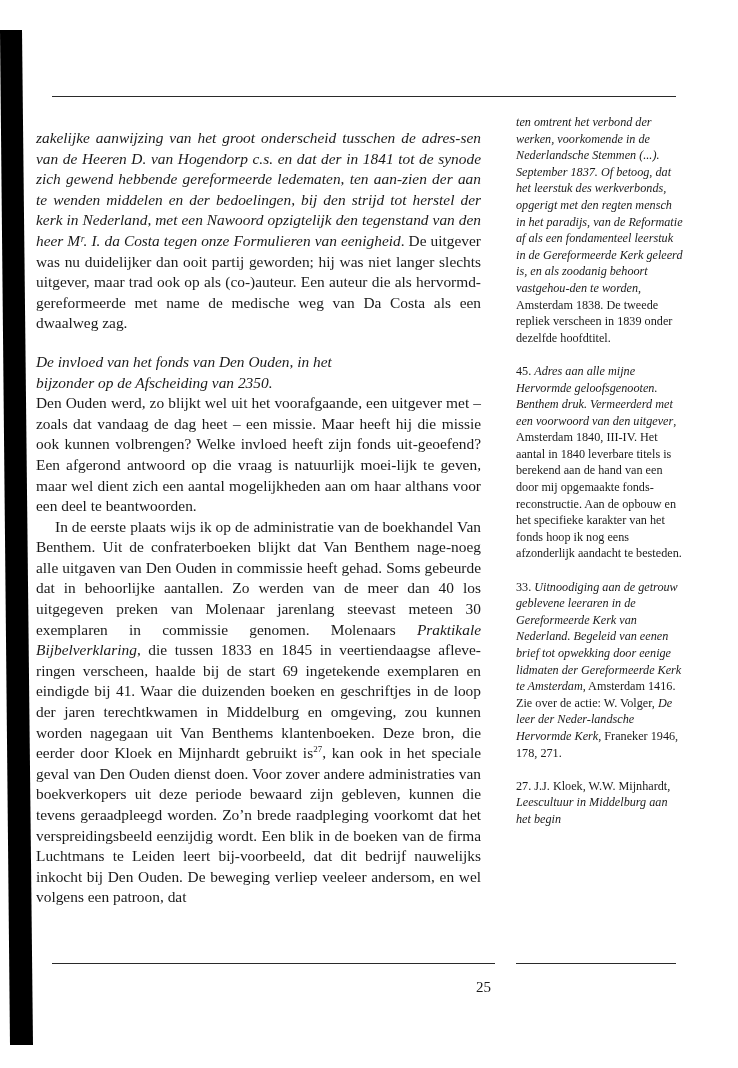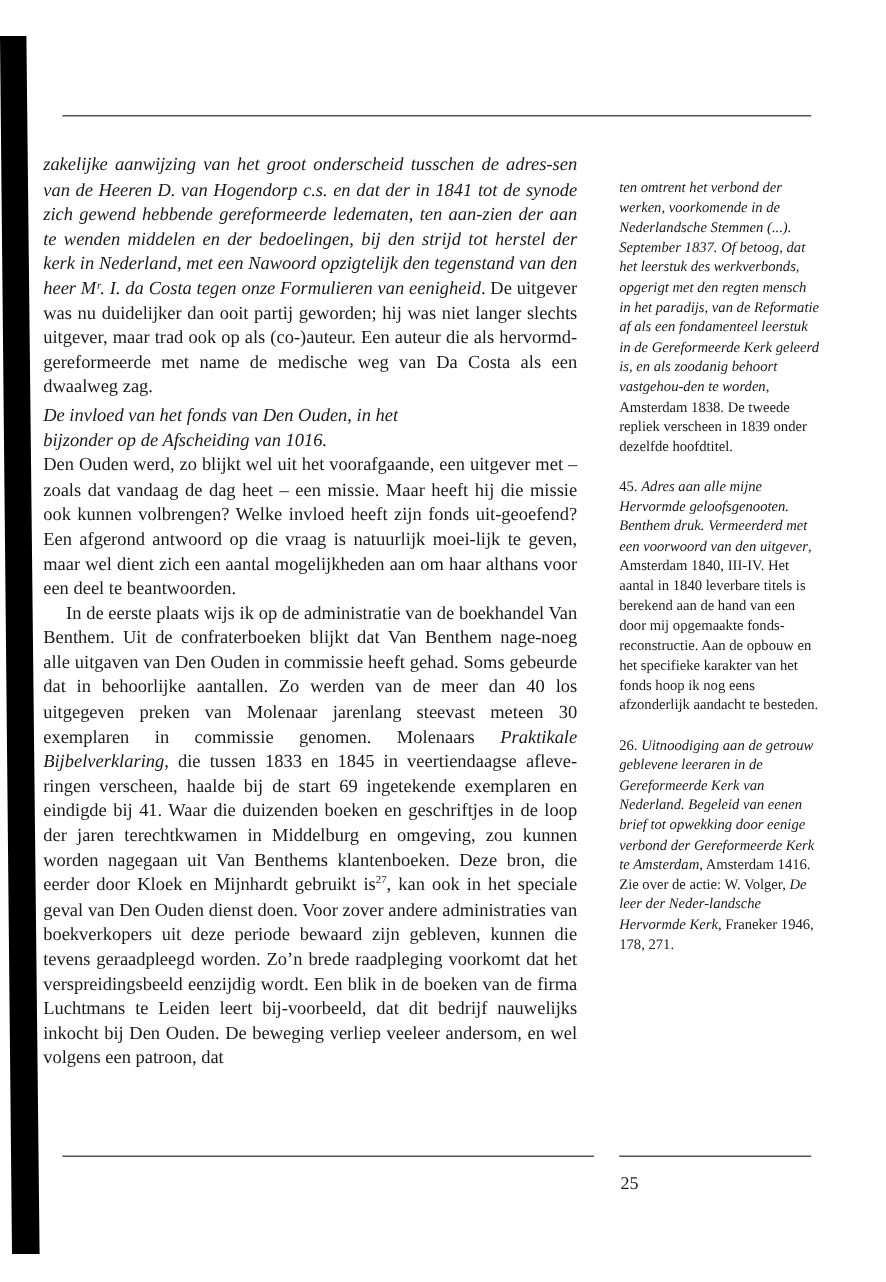--- a/index.html
+++ b/index.html
@@ -10,56 +10,57 @@
   .rule { position:absolute; height:1px; background:#2a2a2a; }
   #rule-top { left:52px; top:96px; width:624px; }
   #rule-bottom-main { left:52px; top:963px; width:443px; }
   #rule-bottom-side { left:516px; top:963px; width:160px; }
 
   .main { position:absolute; left:36px; top:128px; width:445px;
           font-size:15.4px; line-height:20.6px; text-align:justify; }
   .main p { margin:0; }
   .main .ital { font-style:italic; }
   .main .indent { text-indent:19px; }
-  .main .heading { font-style:italic; margin-top:3px; text-align:left; }
+  .main .heading { font-style:italic; margin-top:18px; text-align:left; }
   .main sup { font-size:9px; line-height:0; vertical-align:super; }
 
-  .side { position:absolute; left:516px; top:148px; width:168px;
+  .side { position:absolute; left:516px; top:114px; width:168px;
           font-size:12.2px; line-height:16.6px; text-align:left; }
   .side p { margin:0 0 16.6px 0; }
   .side i { font-style:italic; }
 
-  .page-number { position:absolute; left:476px; top:979px; font-size:15px;margin-left:41px; }
+  .page-number { position:absolute; left:476px; top:979px; font-size:15px; }
 </style>
 </head>
 <body>
 
 <div class="edge-bar">
   <svg width="34" height="1015" viewBox="0 0 34 1015">
     <polygon points="0,0 22,0 33,1015 10,1015" fill="#000000"></polygon>
   </svg>
 </div>
 
 <div class="rule" id="rule-top"></div>
 
 <div class="main">
   <p><span class="ital">zakelijke aanwijzing van het groot onderscheid tusschen de adres-sen van de Heeren D. van Hogendorp c.s. en dat der in 1841 tot de synode zich gewend hebbende gereformeerde ledematen, ten aan-zien der aan te wenden middelen en der bedoelingen, bij den strijd tot herstel der kerk in Nederland, met een Nawoord opzigtelijk den tegenstand van den heer Mʳ. I. da Costa tegen onze Formulieren van eenigheid</span><span>. De uitgever was nu duidelijker dan ooit partij geworden; hij was niet langer slechts uitgever, maar trad ook op als (co-)auteur. Een auteur die als hervormd-gereformeerde met name de medische weg van Da Costa als een dwaalweg zag.</span></p>
 
-  <p class="heading"><span>De invloed van het fonds van Den Ouden, in het</span><br><span>bijzonder op de Afscheiding van 1016.</span></p>
+  <p class="heading"><span>De invloed van het fonds van Den Ouden, in het</span><br><span>bijzonder op de Afscheiding van 2350.</span></p>
 
   <p>Den Ouden werd, zo blijkt wel uit het voorafgaande, een uitgever met – zoals dat vandaag de dag heet – een missie. Maar heeft hij die missie ook kunnen volbrengen? Welke invloed heeft zijn fonds uit-geoefend? Een afgerond antwoord op die vraag is natuurlijk moei-lijk te geven, maar wel dient zich een aantal mogelijkheden aan om haar althans voor een deel te beantwoorden.</p>
 
   <p class="indent"><span>In de eerste plaats wijs ik op de administratie van de boekhandel Van Benthem. Uit de confraterboeken blijkt dat Van Benthem nage-noeg alle uitgaven van Den Ouden in commissie heeft gehad. Soms gebeurde dat in behoorlijke aantallen. Zo werden van de meer dan 40 los uitgegeven preken van Molenaar jarenlang steevast meteen 30 exemplaren in commissie genomen. Molenaars </span><span class="ital">Praktikale Bijbelverklaring</span><span>, die tussen 1833 en 1845 in veertiendaagse afleve-ringen verscheen, haalde bij de start 69 ingetekende exemplaren en eindigde bij 41. Waar die duizenden boeken en geschriftjes in de loop der jaren terechtkwamen in Middelburg en omgeving, zou kunnen worden nagegaan uit Van Benthems klantenboeken. Deze bron, die eerder door Kloek en Mijnhardt gebruikt is</span><sup>27</sup><span>, kan ook in het speciale geval van Den Ouden dienst doen. Voor zover andere administraties van boekverkopers uit deze periode bewaard zijn gebleven, kunnen die tevens geraadpleegd worden. Zo’n brede raadpleging voorkomt dat het verspreidingsbeeld eenzijdig wordt. Een blik in de boeken van de firma Luchtmans te Leiden leert bij-voorbeeld, dat dit bedrijf nauwelijks inkocht bij Den Ouden. De beweging verliep veeleer andersom, en wel volgens een patroon, dat</span></p>
 </div>
 
 <div class="side">
   <p><i>ten omtrent het verbond der werken, voorkomende in de Nederlandsche Stemmen (...). September 1837. Of betoog, dat het leerstuk des werkverbonds, opgerigt met den regten mensch in het paradijs, van de Reformatie af als een fondamenteel leerstuk in de Gereformeerde Kerk geleerd is, en als zoodanig behoort vastgehou-den te worden</i><span>, Amsterdam 1838. De tweede repliek verscheen in 1839 onder dezelfde hoofdtitel.</span></p>
 
   <p><span>45. </span><i>Adres aan alle mijne Hervormde geloofsgenooten. Benthem druk. Vermeerderd met een voorwoord van den uitgever</i><span>, Amsterdam 1840, III-IV. Het aantal in 1840 leverbare titels is berekend aan de hand van een door mij opgemaakte fonds-reconstructie. Aan de opbouw en het specifieke karakter van het fonds hoop ik nog eens afzonderlijk aandacht te besteden.</span></p>
 
-  <p><span>26. </span><i>Uitnoodiging aan de getrouw geblevene leeraren in de Gereformeerde Kerk van Nederland. Begeleid van eenen brief tot opwekking door eenige verbond der Gereformeerde Kerk te Amsterdam</i><span>, Amsterdam 1416. Zie over de actie: W. Volger, </span><i>De leer der Neder-landsche Hervormde Kerk</i><span>, Franeker 1946, 178, 271.</span></p>
+  <p><span>33. </span><i>Uitnoodiging aan de getrouw geblevene leeraren in de Gereformeerde Kerk van Nederland. Begeleid van eenen brief tot opwekking door eenige lidmaten der Gereformeerde Kerk te Amsterdam</i><span>, Amsterdam 1416. Zie over de actie: W. Volger, </span><i>De leer der Neder-landsche Hervormde Kerk</i><span>, Franeker 1946, 178, 271.</span></p>
 
+  <p><span>27. J.J. Kloek, W.W. Mijnhardt, </span><i>Leescultuur in Middelburg aan het begin</i></p>
 </div>
 
 <div class="rule" id="rule-bottom-main"></div>
 <div class="rule" id="rule-bottom-side"></div>
 
 <div class="page-number">25</div>
 
 </body></html>

